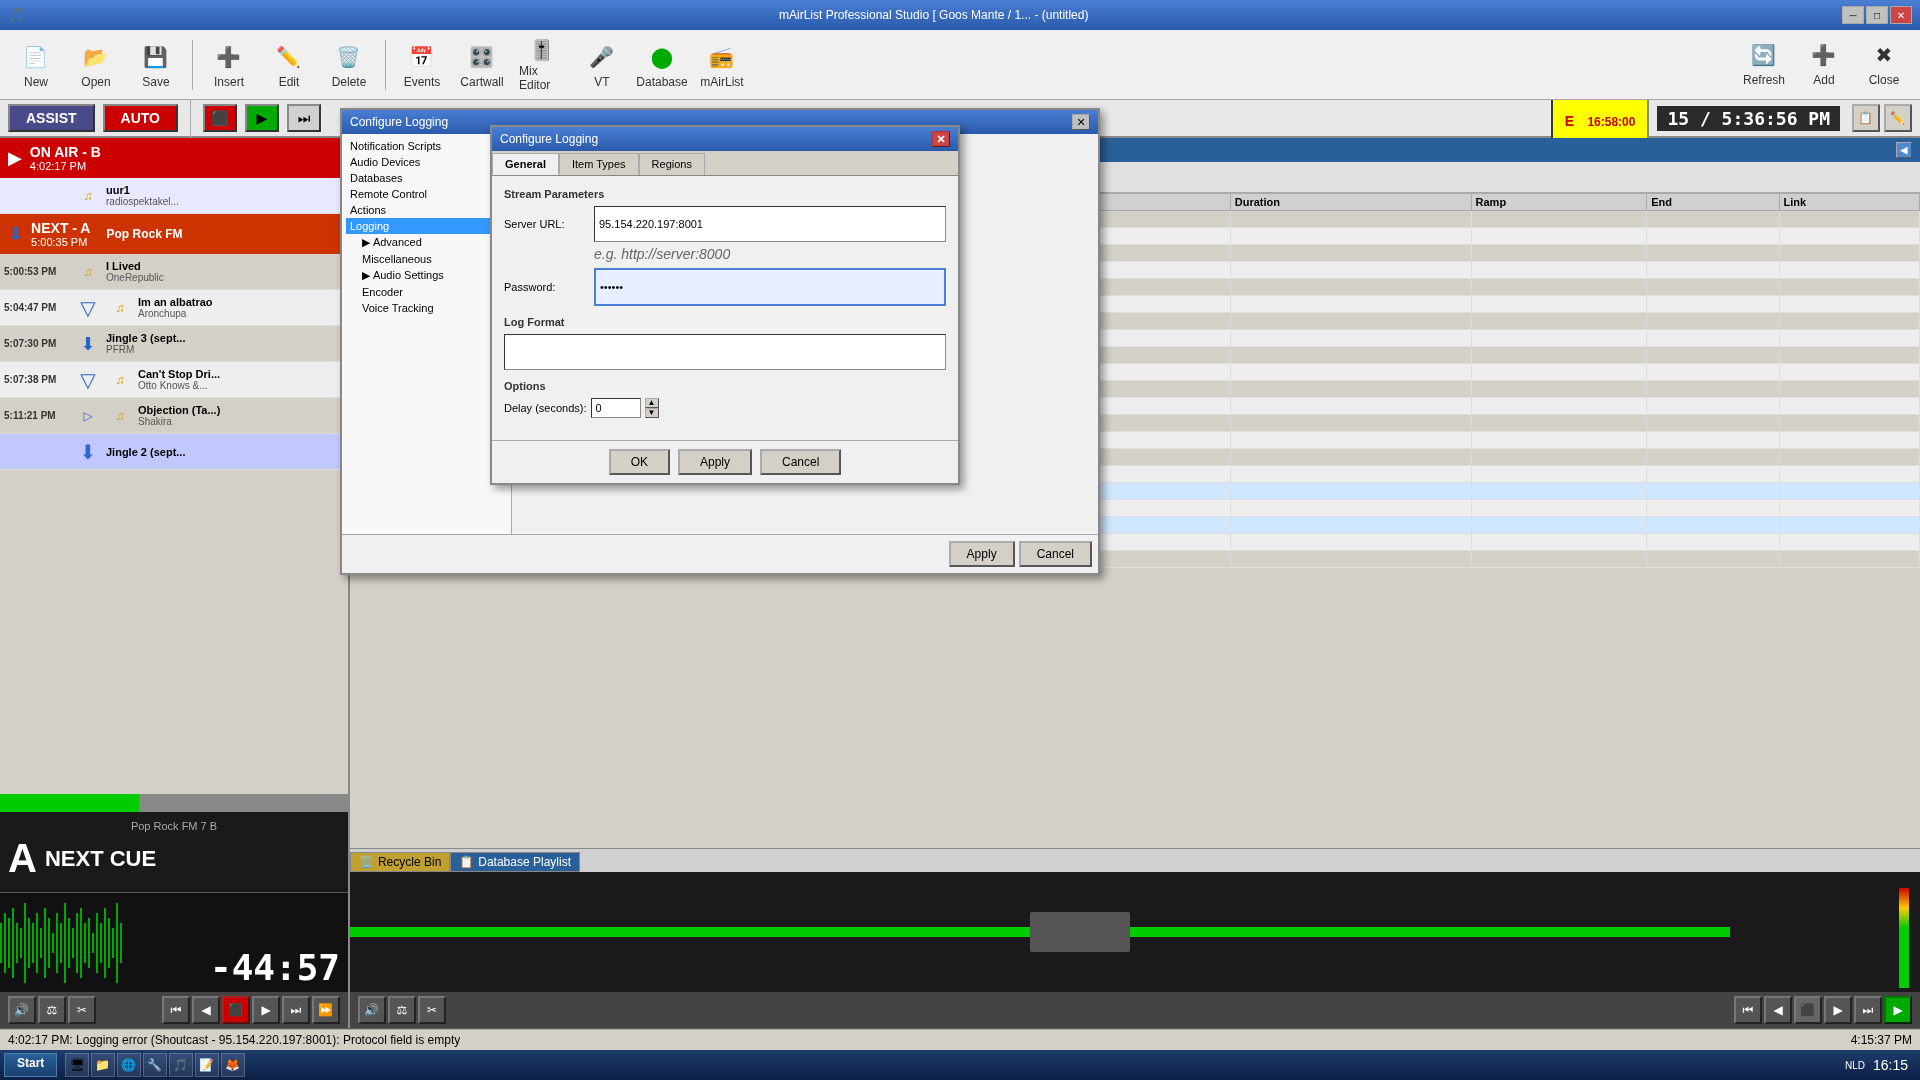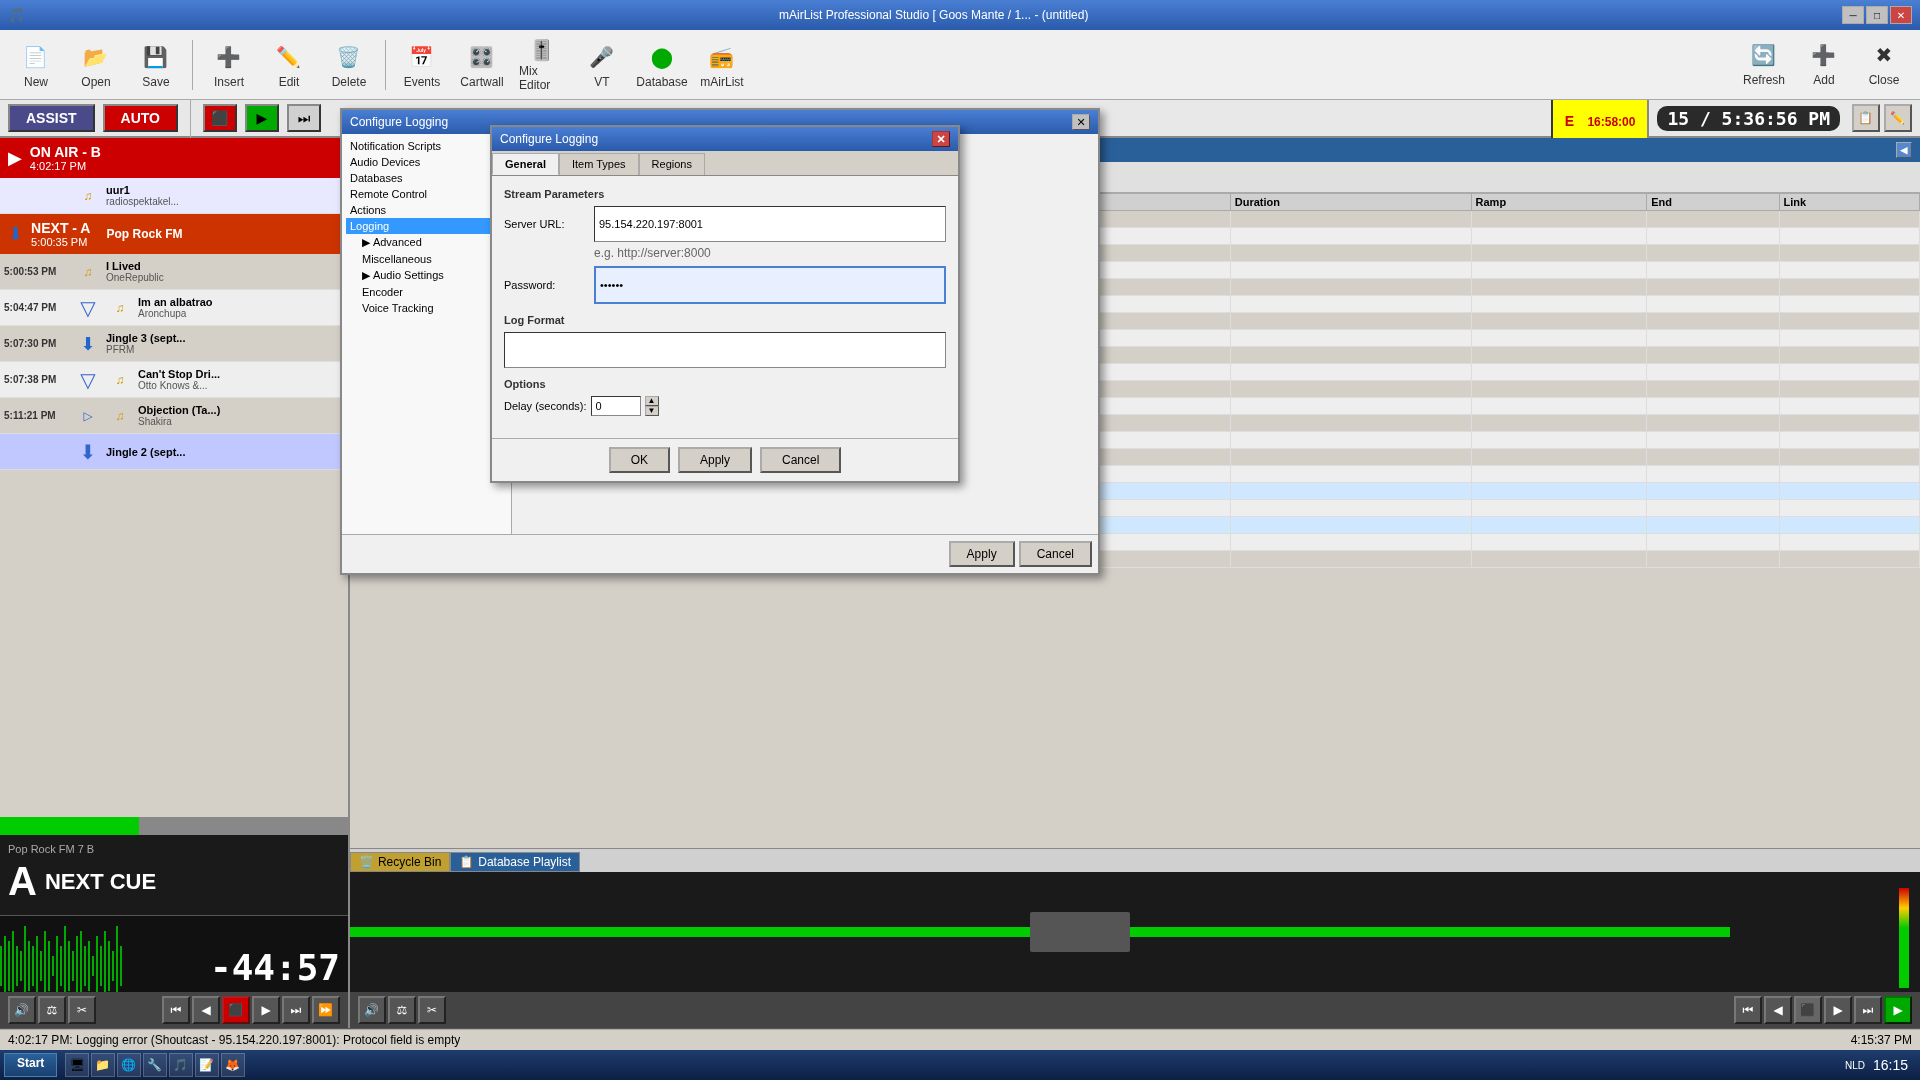--- a/index.html
+++ b/index.html
@@ -16,21 +16,21 @@
     .toolbar-btn { display: flex; flex-direction: column; align-items: center; justify-content: center; width: 56px; height: 58px; border: 1px solid transparent; cursor: pointer; padding: 4px; font-size: 10px; color: #333; border-radius: 2px; }
     .toolbar-icon { width: 32px; height: 32px; margin-bottom: 2px; display: flex; align-items: center; justify-content: center; font-size: 20px; }
     .toolbar-sep { width: 1px; height: 50px; background: #aaa; margin: 0 4px; }
 
     
     .transport-bar { background: #e8e8e8; border-bottom: 2px solid #888; height: 38px; display: flex; align-items: center; padding: 0 8px; gap: 8px; }
     .assist-btn { background: #4a4a8a; color: white; padding: 4px 16px; font-weight: bold; font-size: 14px; cursor: pointer; border: 2px outset #888; }
     .auto-btn { background: #cc0000; color: white; padding: 4px 16px; font-weight: bold; font-size: 14px; cursor: pointer; border: 2px outset #888; }
     .transport-btn { width: 34px; height: 28px; background: #d0d0d0; border: 2px outset #888; cursor: pointer; display: flex; align-items: center; justify-content: center; font-size: 14px; }
     .time-display { background: #ffff00; color: #cc0000; font-size: 22px; font-weight: bold; padding: 12px 12px; font-family: monospace; border: 2px inset #888; margin-left: auto; }
-    .clock-display { background: #2a2a2a; color: white; font-size: 18px; font-weight: bold; padding: 2px 10px; font-family: monospace; border-radius: 10px; }
+    .clock-display { background: #2a2a2a; color: white; font-size: 18px; font-weight: bold; padding: 2px 10px; font-family: monospace; }
     .playlist-item { display: flex; align-items: center; padding: 2px 4px; border-bottom: 1px solid #ddd; min-height: 36px; }
     .playlist-item:nth-child(even) { background: #eeeeee; }
     .playlist-time { width: 70px; font-size: 10px; color: #333; font-weight: bold; }
     .playlist-icon { width: 28px; height: 28px; margin-right: 4px; display: flex; align-items: center; justify-content: center; }
     .playlist-info { flex: 1; overflow: hidden; }
     .playlist-title { font-size: 11px; font-weight: bold; overflow: hidden; text-overflow: ellipsis; white-space: nowrap; }
     .playlist-artist { font-size: 10px; color: #555; overflow: hidden; text-overflow: ellipsis; white-space: nowrap; }
 
     
     .progress-area { height: 18px; background: #888; position: relative; }
@@ -274,29 +274,29 @@
           <div class="playlist-title">Jingle 2 (sept...</div>
           <div class="playlist-artist"></div>
         </div>
       </div>
     </div>
 
     <div class="progress-area">
       <div class="progress-fill"></div>
     </div>
 
-    <div style="background:#1a1a1a; color:white; padding:8px; min-height:80px;">
+    <div style="background:#1a1a1a; color:white; padding:8px; min-height:80px;text-align:center;">
       <div style="font-size:11px; color:#aaa;">Pop Rock FM 7 B</div>
       <div style="display:flex; align-items:center; gap:8px; margin-top:4px;">
         <div style="font-size:40px; font-weight:bold; color:white;">A</div>
         <div style="font-size:22px; font-weight:bold; color:white;">NEXT CUE</div>
       </div>
     </div>
 
-    <div style="height:77px; background:#111; border-top:1px solid #555; position:relative;">
+    <div style="height:100px; background:#111; border-top:1px solid #555; position:relative;">
       <svg width="100%" height="100%">
         <rect width="100%" height="100%" fill="#111"></rect>
 
         <g fill="#00aa00">
           <rect x="0" y="30" width="2" height="40"></rect>
           <rect x="4" y="20" width="2" height="60"></rect>
           <rect x="8" y="25" width="2" height="50"></rect>
           <rect x="12" y="15" width="2" height="70"></rect>
           <rect x="16" y="30" width="2" height="40"></rect>
           <rect x="20" y="35" width="2" height="30"></rect>
@@ -683,21 +683,21 @@
   </div>
 
   <div class="tab-content">
 
     <div class="form-group">
       <div class="section-label">Stream Parameters</div>
       <div style="display:flex; align-items:center; margin-bottom:4px;">
         <div style="width:90px; font-size:11px;">Server URL:</div>
         <input type="text" class="form-input" style="flex: 1 1 0%;" value="95.154.220.197:8001">
       </div>
-      <div style="padding-left:90px; font-size:12px; color:#666; ">e.g. http://server:8000</div>
+      <div style="padding-left:90px; font-size:14px; color:#666; font-style:italic;">e.g. http://server:8000</div>
       <div style="display:flex; align-items:center; margin-top:6px;">
         <div style="width:90px; font-size:11px;">Password:</div>
         <input type="password" class="form-input form-input-password" style="flex: 1 1 0%;" value="123456">
       </div>
     </div>
 
     <div class="form-group">
       <div class="section-label">Log Format</div>
       <input type="text" class="form-input" style="width: 100%;">
     </div>

